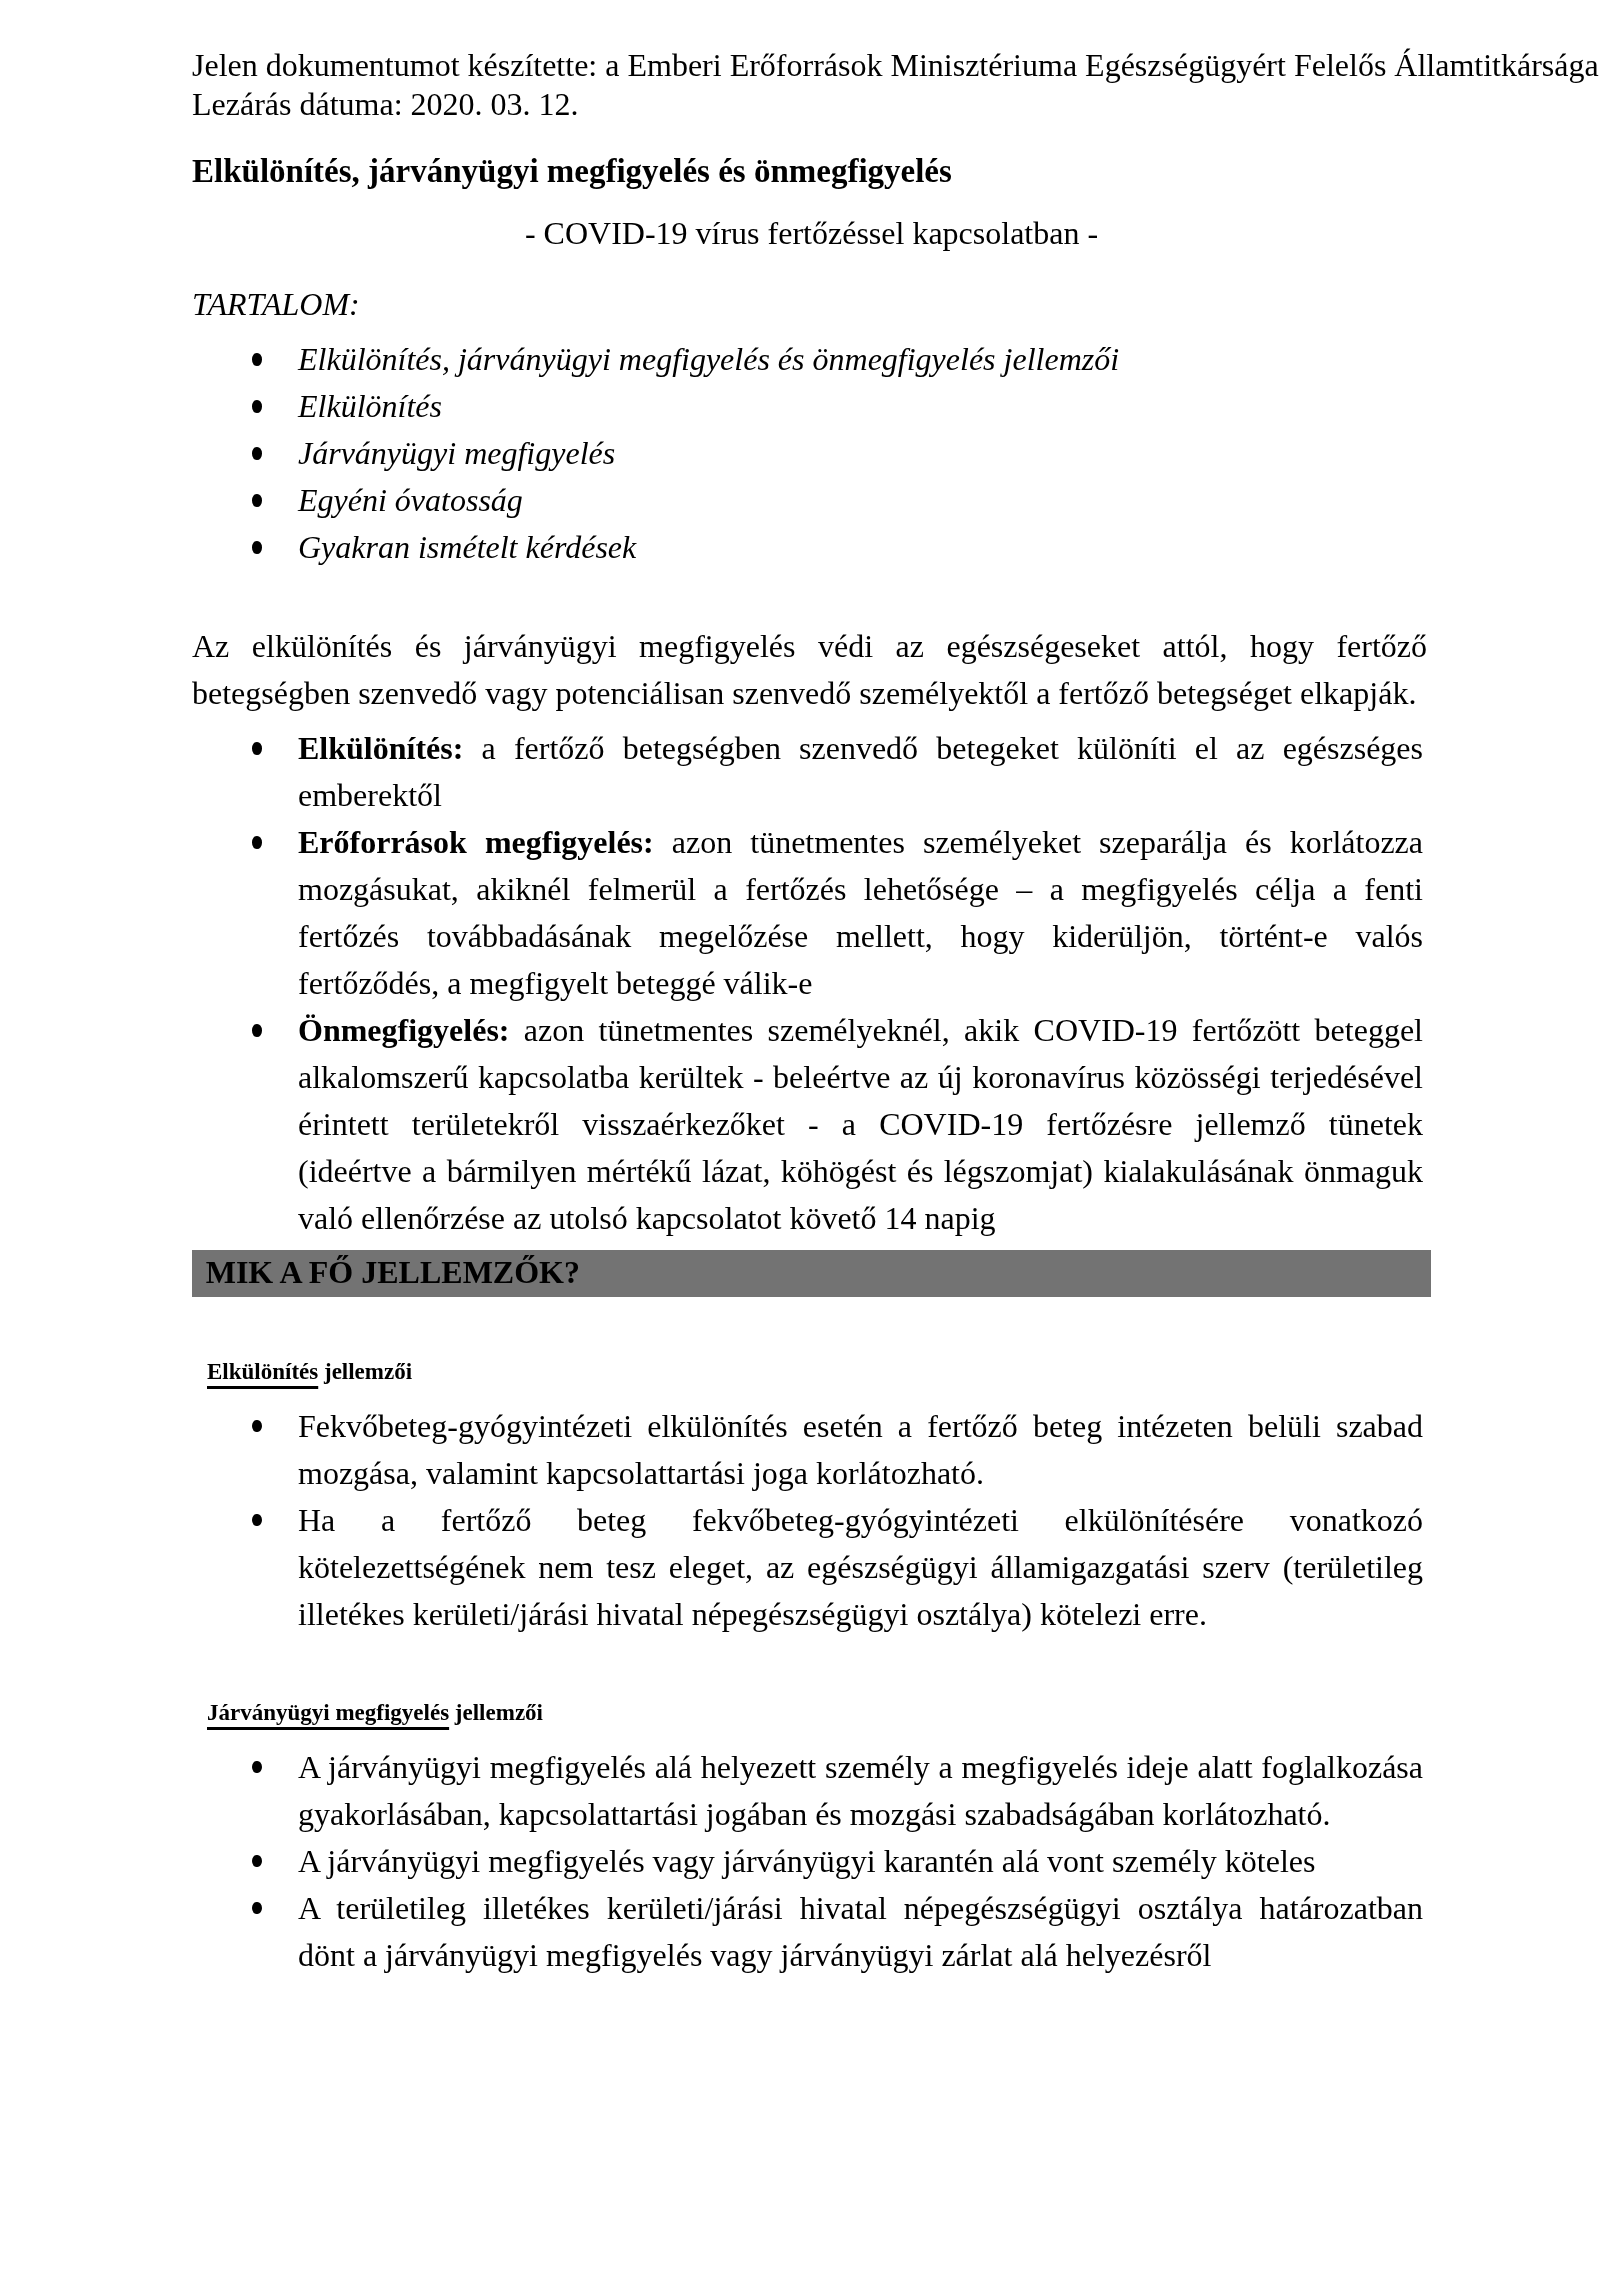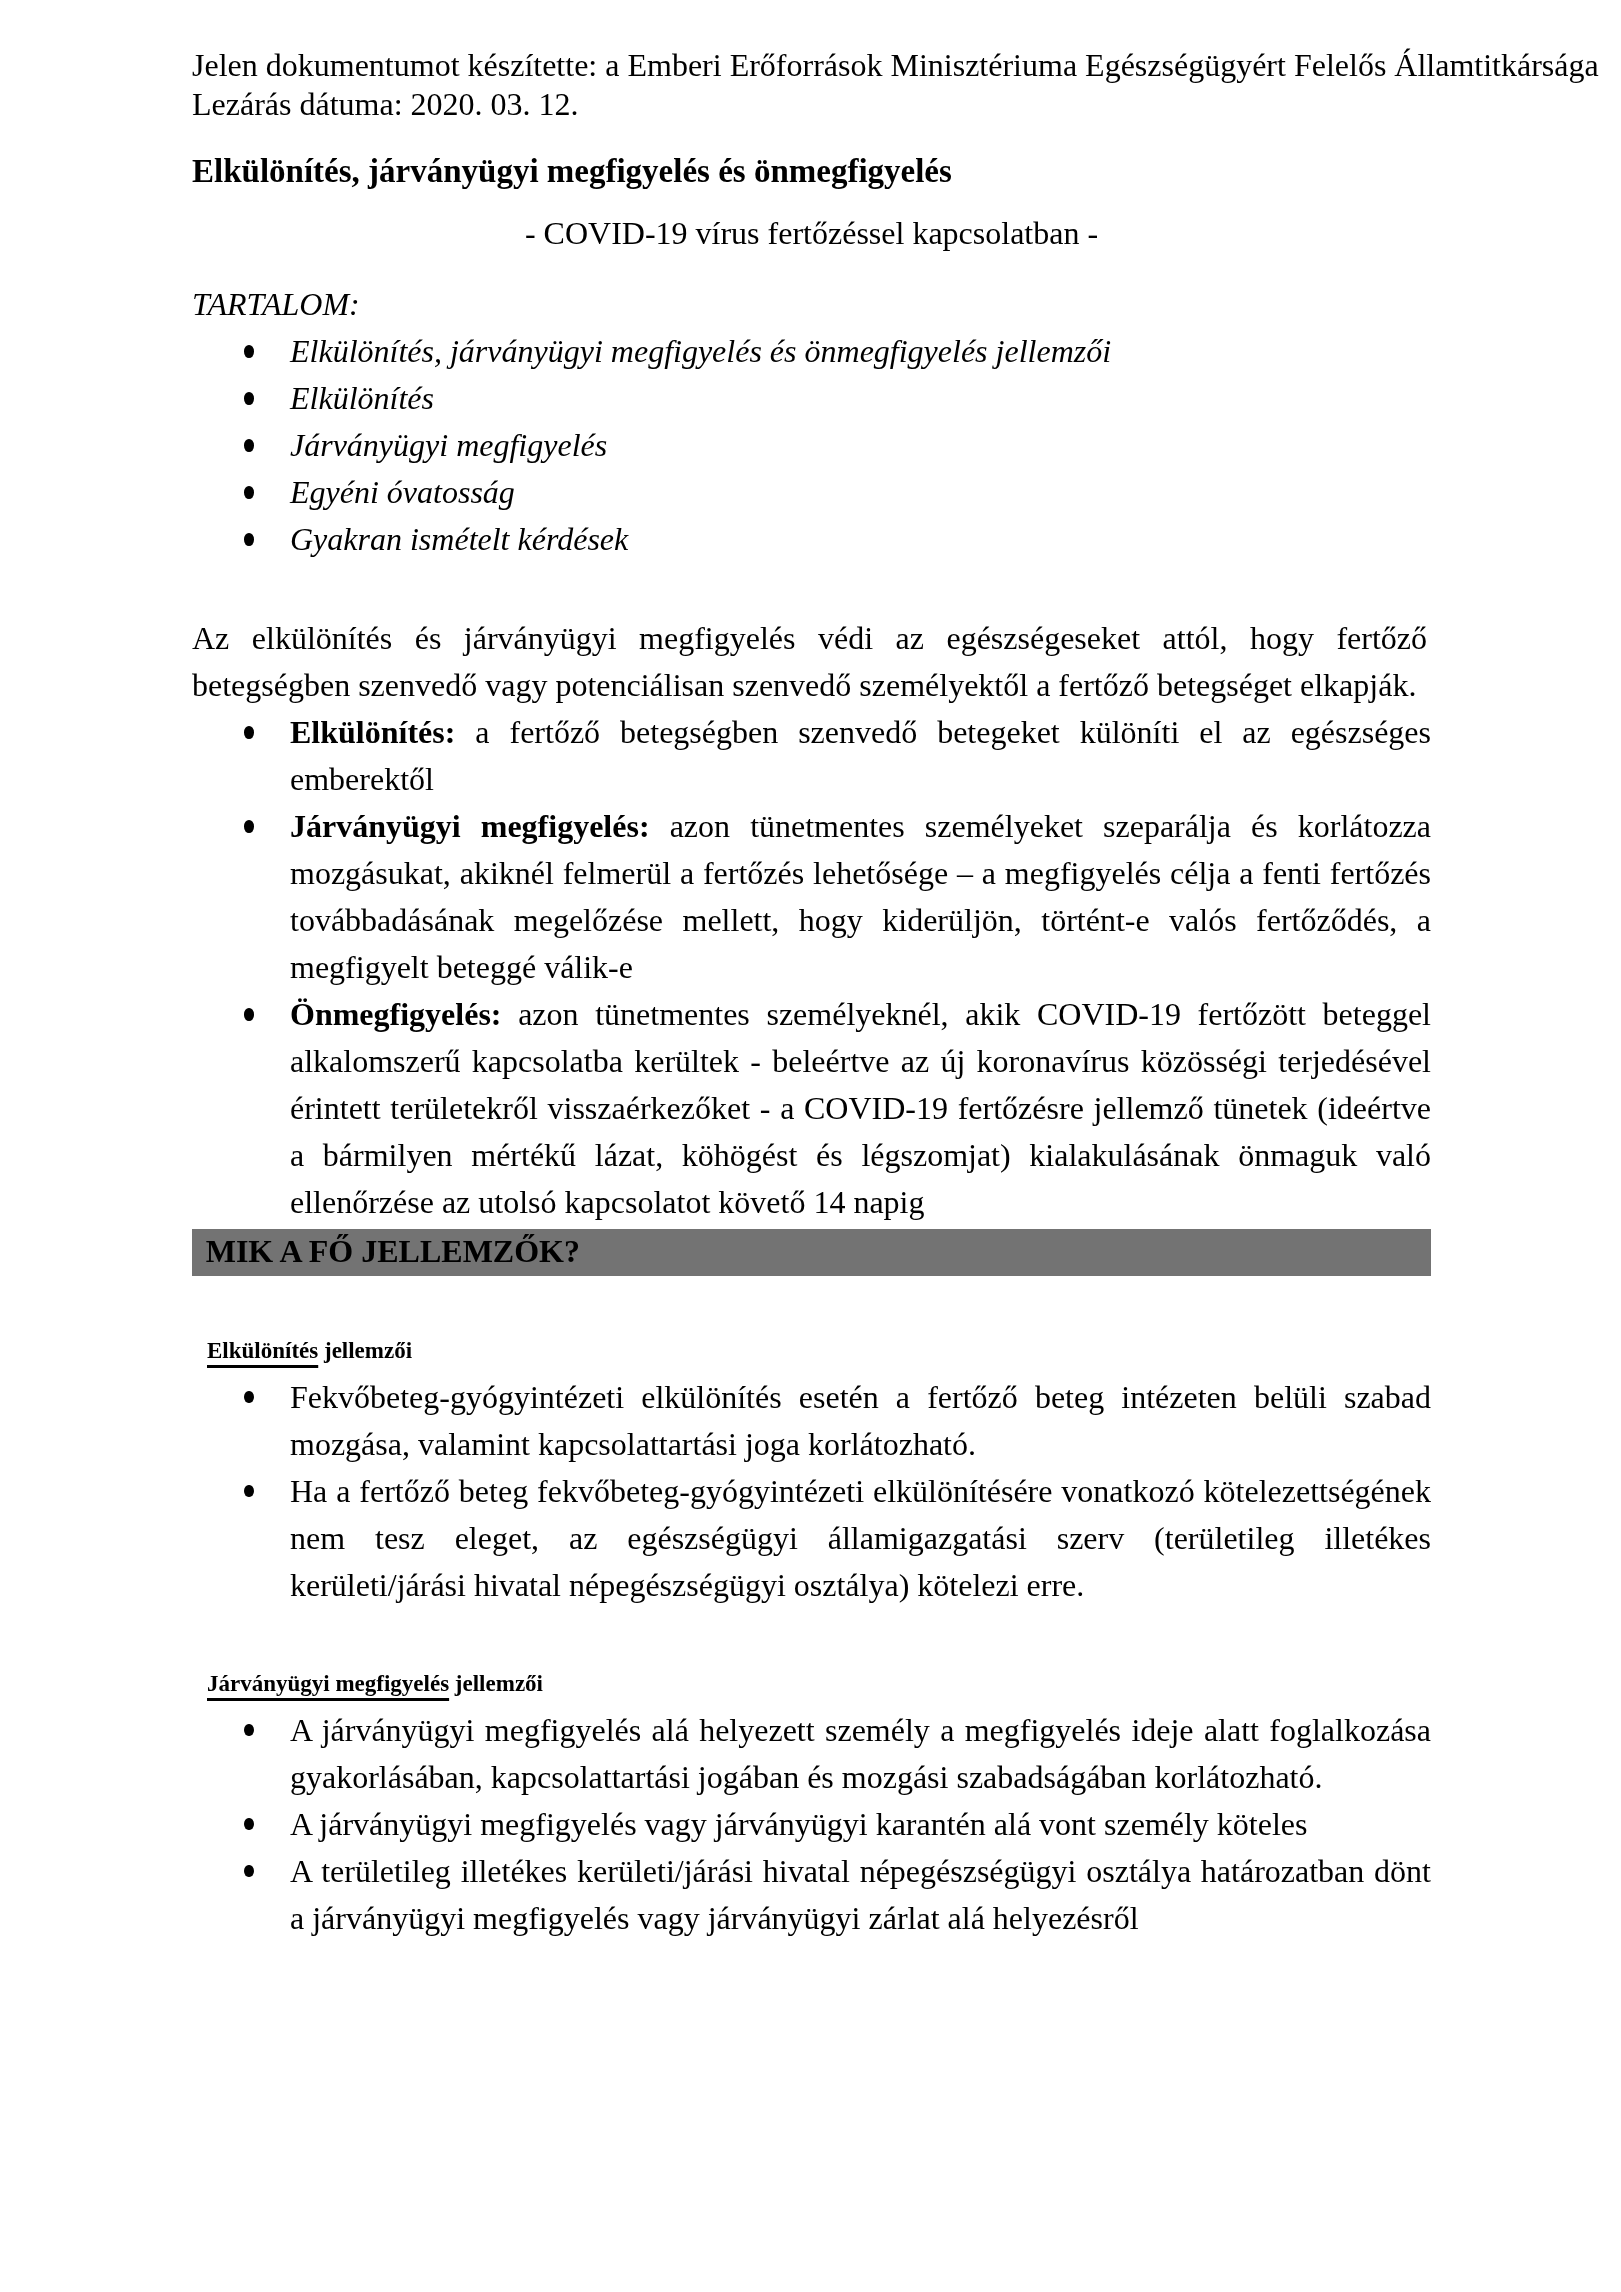--- a/index.html
+++ b/index.html
@@ -40,21 +40,21 @@
     font-weight: 400;
   }
   .toc-label {
     margin: 24px 0 0 0;
     font-size: 32px;
     font-style: italic;
     line-height: 47px;
   }
   ul.doc-list {
     list-style: none;
-    margin: 0;
+    margin: 8px;
     padding: 0 0 0 98px;
     font-size: 32px;
     line-height: 47px;
   }
   ul.doc-list li {
     position: relative;
     margin: 0;
   }
   .marker {
     position: absolute;
@@ -132,21 +132,21 @@
 
       <li><span class="marker"></span><span>Gyakran ismételt kérdések</span></li>
     </ul>
 
   <p class="intro">Az elkülönítés és járványügyi megfigyelés védi az egészségeseket attól, hogy fertőző betegségben szenvedő vagy potenciálisan szenvedő személyektől a fertőző betegséget elkapják.</p>
 
   <ul class="doc-list defs-list">
 
       <li><span class="marker"></span><span class="term">Elkülönítés:</span> <span>a fertőző betegségben szenvedő betegeket különíti el az egészséges emberektől</span></li>
 
-      <li><span class="marker"></span><span class="term">Járványügyi megfigyelés:</span> <span>azon tünetmentes személyeket szeparálja és korlátozza mozgásukat, akiknél felmerül a fertőzés lehetősége – a megfigyelés célja a fenti fertőzés továbbadásának megelőzése mellett, hogy kiderüljön, történt-e valós fertőződés, a megfigyelt beteggé válik-e</span></li>
+      <li><span class="marker"></span><span class="term">Erőforrások megfigyelés:</span> <span>azon tünetmentes személyeket szeparálja és korlátozza mozgásukat, akiknél felmerül a fertőzés lehetősége – a megfigyelés célja a fenti fertőzés továbbadásának megelőzése mellett, hogy kiderüljön, történt-e valós fertőződés, a megfigyelt beteggé válik-e</span></li>
 
       <li><span class="marker"></span><span class="term">Önmegfigyelés:</span> <span>azon tünetmentes személyeknél, akik COVID-19 fertőzött beteggel alkalomszerű kapcsolatba kerültek - beleértve az új koronavírus közösségi terjedésével érintett területekről visszaérkezőket - a COVID-19 fertőzésre jellemző tünetek (ideértve a bármilyen mértékű lázat, köhögést és légszomjat) kialakulásának önmaguk való ellenőrzése az utolsó kapcsolatot követő 14 napig</span></li>
     </ul>
 
   <div class="banner">MIK A FŐ JELLEMZŐK?</div>
 
   <h2 class="section-heading"><span class="heading-underline">Elkülönítés</span> <span>jellemzői</span></h2>
 
   <ul class="doc-list section-list">
 

